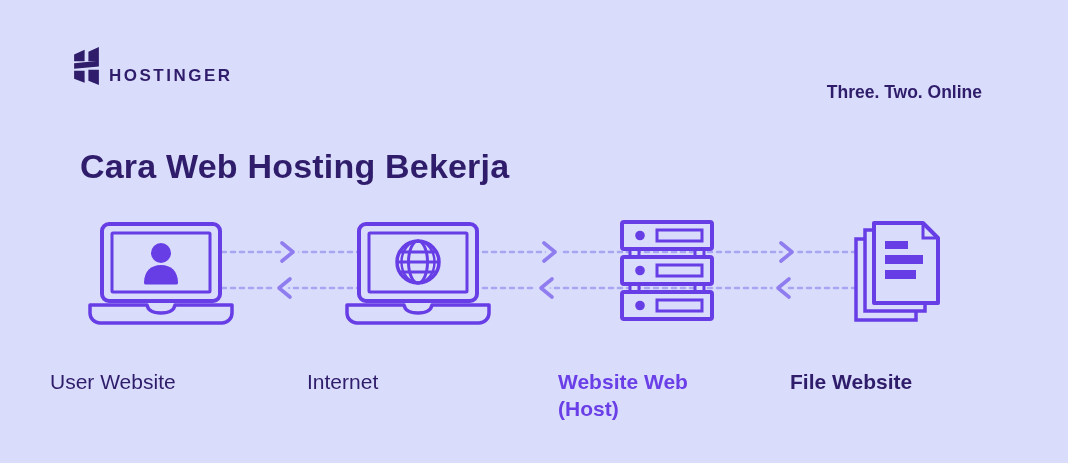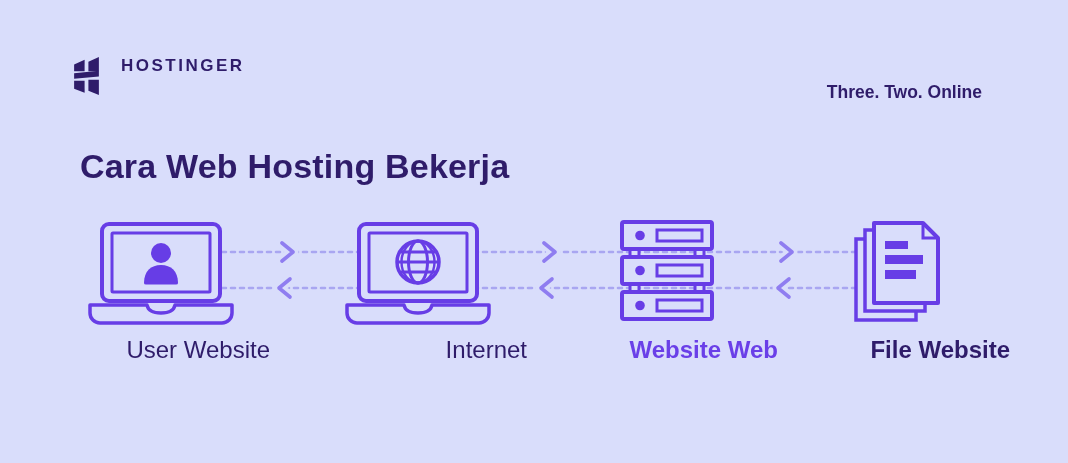--- a/index.html
+++ b/index.html
@@ -3,31 +3,31 @@
 <meta charset="utf-8">
 <style>
   html,body{margin:0;padding:0;}
   body{
     width:1068px;height:463px;position:relative;overflow:hidden;
     background:#d9ddfb;
     font-family:"Liberation Sans", sans-serif;
     color:#2f1c6a;
   }
   
-  .logo{position:absolute;left:72px;top:56px;display:flex;align-items:flex-start;gap:20px;}
+  .logo{position:absolute;left:72px;top:46px;display:flex;align-items:flex-end;gap:8px;}
   .logo-text{font-size:17px;font-weight:700;letter-spacing:2.5px;color:#2f1c6a;}
   .tagline{position:absolute;right:86px;top:58px;font-size:17.5px;font-weight:700;color:#2f1c6a;margin-top:24px;}
   
   .page-title{position:absolute;left:80px;top:130px;font-size:34px;font-weight:700;color:#2f1c6a;letter-spacing:.2px;margin-top:17px;}
   
   .connectors{position:absolute;left:220px;top:240px;z-index:1;}
   .icon-abs{position:absolute;z-index:2;}
   .node-label{
-    position:absolute;top:336px;width:220px;text-align:right;
-    font-size:24px;line-height:27px;color:#2f1c6a;z-index:3;
+    position:absolute;top:368px;width:220px;text-align:left;
+    font-size:21px;line-height:27px;color:#2f1c6a;z-index:3;
   }
   .node-label.emphasized{color:#6a3fe8;font-weight:700;}
 </style>
 </head>
 <body>
 
 <div class="logo">
   <svg width="29" height="40" viewBox="0 0 30 42">
     <g fill="#2f1c6a">
       <path d="M2,9 L13,4 V16 H2 Z"></path>
@@ -117,14 +117,15 @@
     <rect x="32" y="20" width="23" height="8"></rect>
     <rect x="32" y="34" width="38" height="9"></rect>
     <rect x="32" y="49" width="31" height="9"></rect>
   </g>
 </svg>
 
 <div class="node-label" style="left:50px;">User Website</div>
 <div class="node-label" style="left:307px;">Internet</div>
 <div class="node-label emphasized" style="left:558px;">
   <div>Website Web</div>
+  <div>(Host)</div>
 </div>
 <div class="node-label" style="left:790px;font-weight:bold;">File Website</div>
 
 </body></html>

